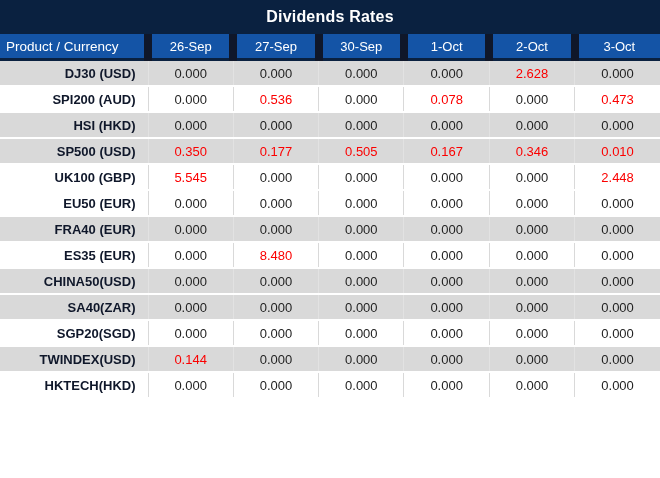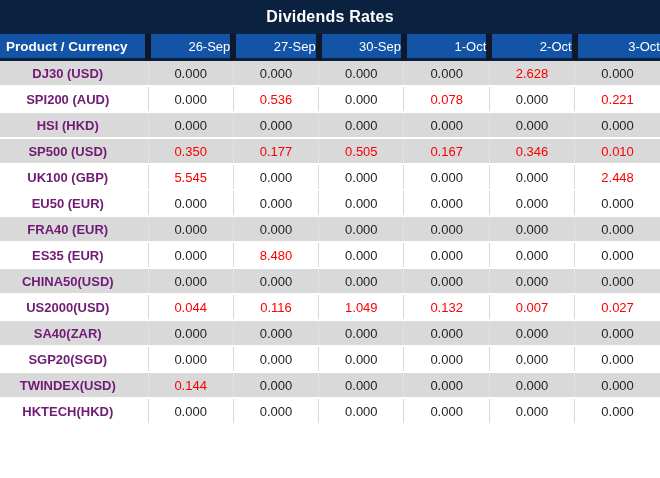--- a/index.html
+++ b/index.html
@@ -39,43 +39,44 @@
     table-layout: fixed;
   }
   col.product-col { width: 148px; }
   thead th {
     background: var(--blue);
     color: #ffffff;
     font-weight: normal;
     font-size: 13px;
     height: 24px;
     padding: 0;
-    text-align: right;
-    border-left: 6px solid #0f172a;
+    text-align: center;
+    border-left: 8px solid #0f172a;
     border-bottom: 3px solid var(--navy);
   }
   thead th:first-child {
     border-left: none;
     text-align: left;
-    font-weight: bold;
+    font-weight: normal;
     padding-left: 6px;
     font-size: 13.5px;
   }
   td {
     height: 24px;
     padding: 0;
     text-align: center;
     font-size: 13px;
     color: var(--text);
     border-bottom: 2px solid #ffffff;
   }
   td.product {
+    text-align: right;
     padding-right: 12px;
     font-weight: bold;
-    color: #701a75;
+    color: #0f172a;
   }
   tr.gray td { background: var(--gray); }
   tr.gray td { border-left: 1px solid #e2e2e2; }
   tr.gray td.product { border-left: none; }
   tr.white td { background: #ffffff; border-left: 1px solid #d9d9d9; }
   tr.white td.product { border-left: none; margin-left: 17px; }
   td.red { color: var(--red); }
 </style>
 </head>
 <body>
@@ -113,21 +114,21 @@
           <td class="red">2.628</td>
           <td>0.000</td>
         </tr>
         <tr class="white">
           <td class="product">SPI200 (AUD)</td>
           <td>0.000</td>
           <td class="red">0.536</td>
           <td>0.000</td>
           <td class="red">0.078</td>
           <td>0.000</td>
-          <td class="red">0.221</td>
+          <td class="red">0.473</td>
         </tr>
         <tr class="gray">
           <td class="product">HSI (HKD)</td>
           <td>0.000</td>
           <td>0.000</td>
           <td>0.000</td>
           <td>0.000</td>
           <td>0.000</td>
           <td>0.000</td>
         </tr>
@@ -178,29 +179,20 @@
         </tr>
         <tr class="gray">
           <td class="product">CHINA50(USD)</td>
           <td>0.000</td>
           <td>0.000</td>
           <td>0.000</td>
           <td>0.000</td>
           <td>0.000</td>
           <td>0.000</td>
         </tr>
-        <tr class="white">
-          <td class="product">US2000(USD)</td>
-          <td class="red">0.044</td>
-          <td class="red">0.116</td>
-          <td class="red">1.049</td>
-          <td class="red">0.132</td>
-          <td class="red">0.007</td>
-          <td class="red">0.027</td>
-        </tr>
         <tr class="gray">
           <td class="product">SA40(ZAR)</td>
           <td>0.000</td>
           <td>0.000</td>
           <td>0.000</td>
           <td>0.000</td>
           <td>0.000</td>
           <td>0.000</td>
         </tr>
         <tr class="white">

